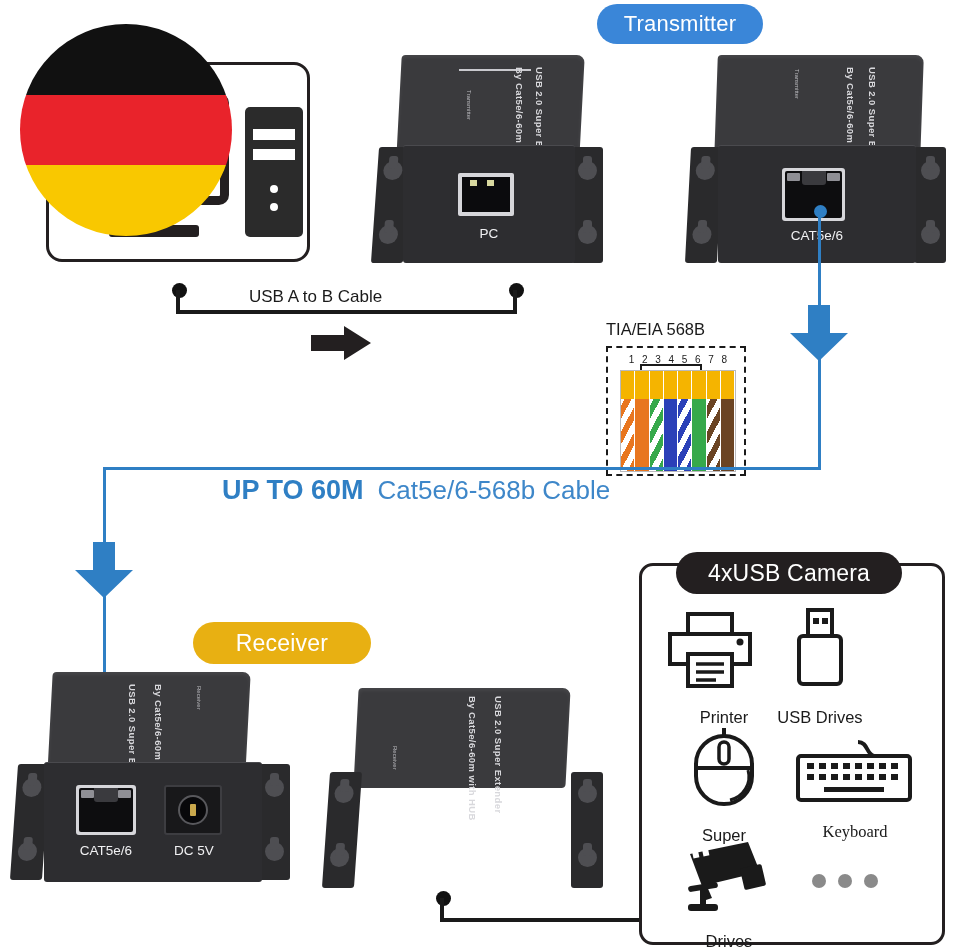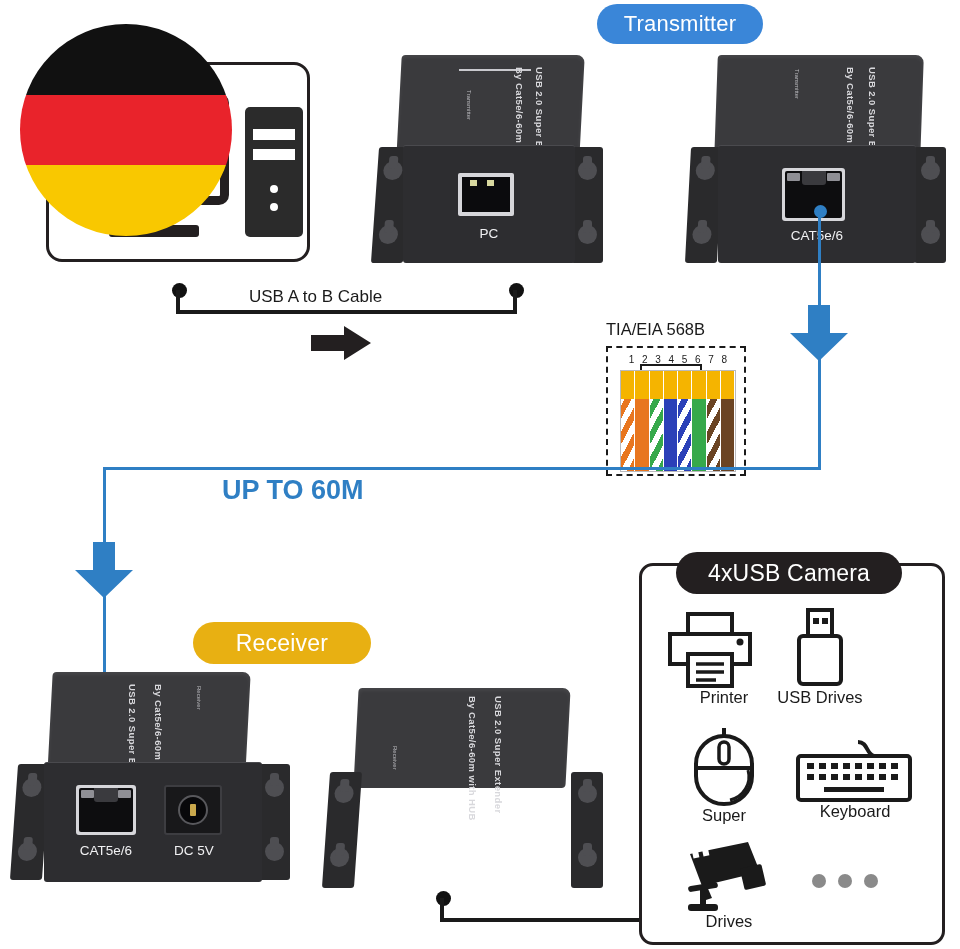--- a/index.html
+++ b/index.html
@@ -121,21 +121,21 @@
   .wire { position:relative; height:100%; }
   .wire-top { position:absolute; left:0; right:0; top:0; height:28%; background:#f5b400; border-right:1px solid #fff; }
   .wire-body { position:absolute; left:0; right:0; top:28%; bottom:0; }
 
   
   .devpanel {
     position:absolute; left:639px; top:563px; width:306px; height:382px;
     border:3px solid #231f20; border-radius:14px; background:#fff;
   }
   .devcell { position:absolute; text-align:center; }
-  .devcell .cap { font-size:16.5px; color:#1a1a1a; margin-top:0; }
+  .devcell .cap { font-size:16.5px; color:#1a1a1a; margin-top:20px; }
   .ellipsis { position:absolute; display:flex; gap:12px; }
   .ellipsis i { width:14px; height:14px; border-radius:50%; background:#8a8a8a; display:block; }
 
   svg { display:block; overflow:visible; }
 </style>
 </head>
 <body>
 
 <div class="pcbox">
   <div class="monitor-screen"></div>
@@ -299,20 +299,21 @@
 </div>
 
 <div class="arrow-blue" style="left:75px; top:542px;">
   <svg width="58" height="56" viewBox="0 0 58 56">
     <polygon points="18,0 40,0 40,28 58,28 29,56 0,28 18,28" fill="#2f7fc4"></polygon>
   </svg>
 </div>
 
 <div class="abs" style="left:206px; top:475px; display:flex; align-items:baseline; gap:14px;">
   <span style="font-size:27px; font-weight:bold; color:#2f7fc4;margin-left:16px;">UP TO 60M</span>
+  <span style="font-size:26px; color:#3e87c9;">Cat5e/6-568b Cable</span>
 </div>
 
 <div class="pill pill-gold" style="left:193px; top:622px; width:178px; height:42px; font-size:23px;">
   <span>Receiver</span>
 </div>
 
 <div class="device" style="left:14px; top:672px; width:280px; height:212px;">
   <div class="dev-top" style="left:36px; top:0; width:198px; height:104px; transform:skewX(-3deg);"></div>
   <div class="silk" style="left:124px; top:12px; transform:rotate(90deg);">USB 2.0 Super Extender</div>
   <div class="silk" style="left:150px; top:12px; transform:rotate(90deg);">By Cat5e/6-60m with HUB</div>
@@ -396,21 +397,21 @@
   <svg width="68" height="78" viewBox="0 0 68 78" style="margin:0 auto;">
     <line x1="34" y1="0" x2="34" y2="10" stroke="#1a1a1a" stroke-width="4"></line>
     <rect x="6" y="8" width="56" height="68" rx="28" fill="none" stroke="#1a1a1a" stroke-width="4"></rect>
     <line x1="6" y1="40" x2="62" y2="40" stroke="#1a1a1a" stroke-width="4"></line>
     <rect x="29" y="14" width="10" height="22" rx="5" fill="none" stroke="#1a1a1a" stroke-width="3.5"></rect>
     <path d="M58 42 A24 24 0 0 1 40 72" fill="none" stroke="#1a1a1a" stroke-width="3"></path>
   </svg>
   <div class="cap">Super</div>
 </div>
 
-<div class="devcell" style="left:780px; top:740px; width:150px;">
+<div class="devcell" style="left:780px; top:740px; width:150px;font-family:Liberation Serif, serif;">
   <svg width="118" height="62" viewBox="0 0 118 62" style="margin:0 auto;">
     <path d="M62 2 C72 2 70 14 78 16" fill="none" stroke="#1a1a1a" stroke-width="4"></path>
     <rect x="2" y="16" width="112" height="44" rx="3" fill="none" stroke="#1a1a1a" stroke-width="4"></rect>
     <g fill="#1a1a1a">
       <rect x="11" y="23" width="7" height="6"></rect>
         <rect x="23" y="23" width="7" height="6"></rect>
       <rect x="35" y="23" width="7" height="6"></rect>
         <rect x="47" y="23" width="7" height="6"></rect>
       <rect x="59" y="23" width="7" height="6"></rect>
         <rect x="71" y="23" width="7" height="6"></rect>

